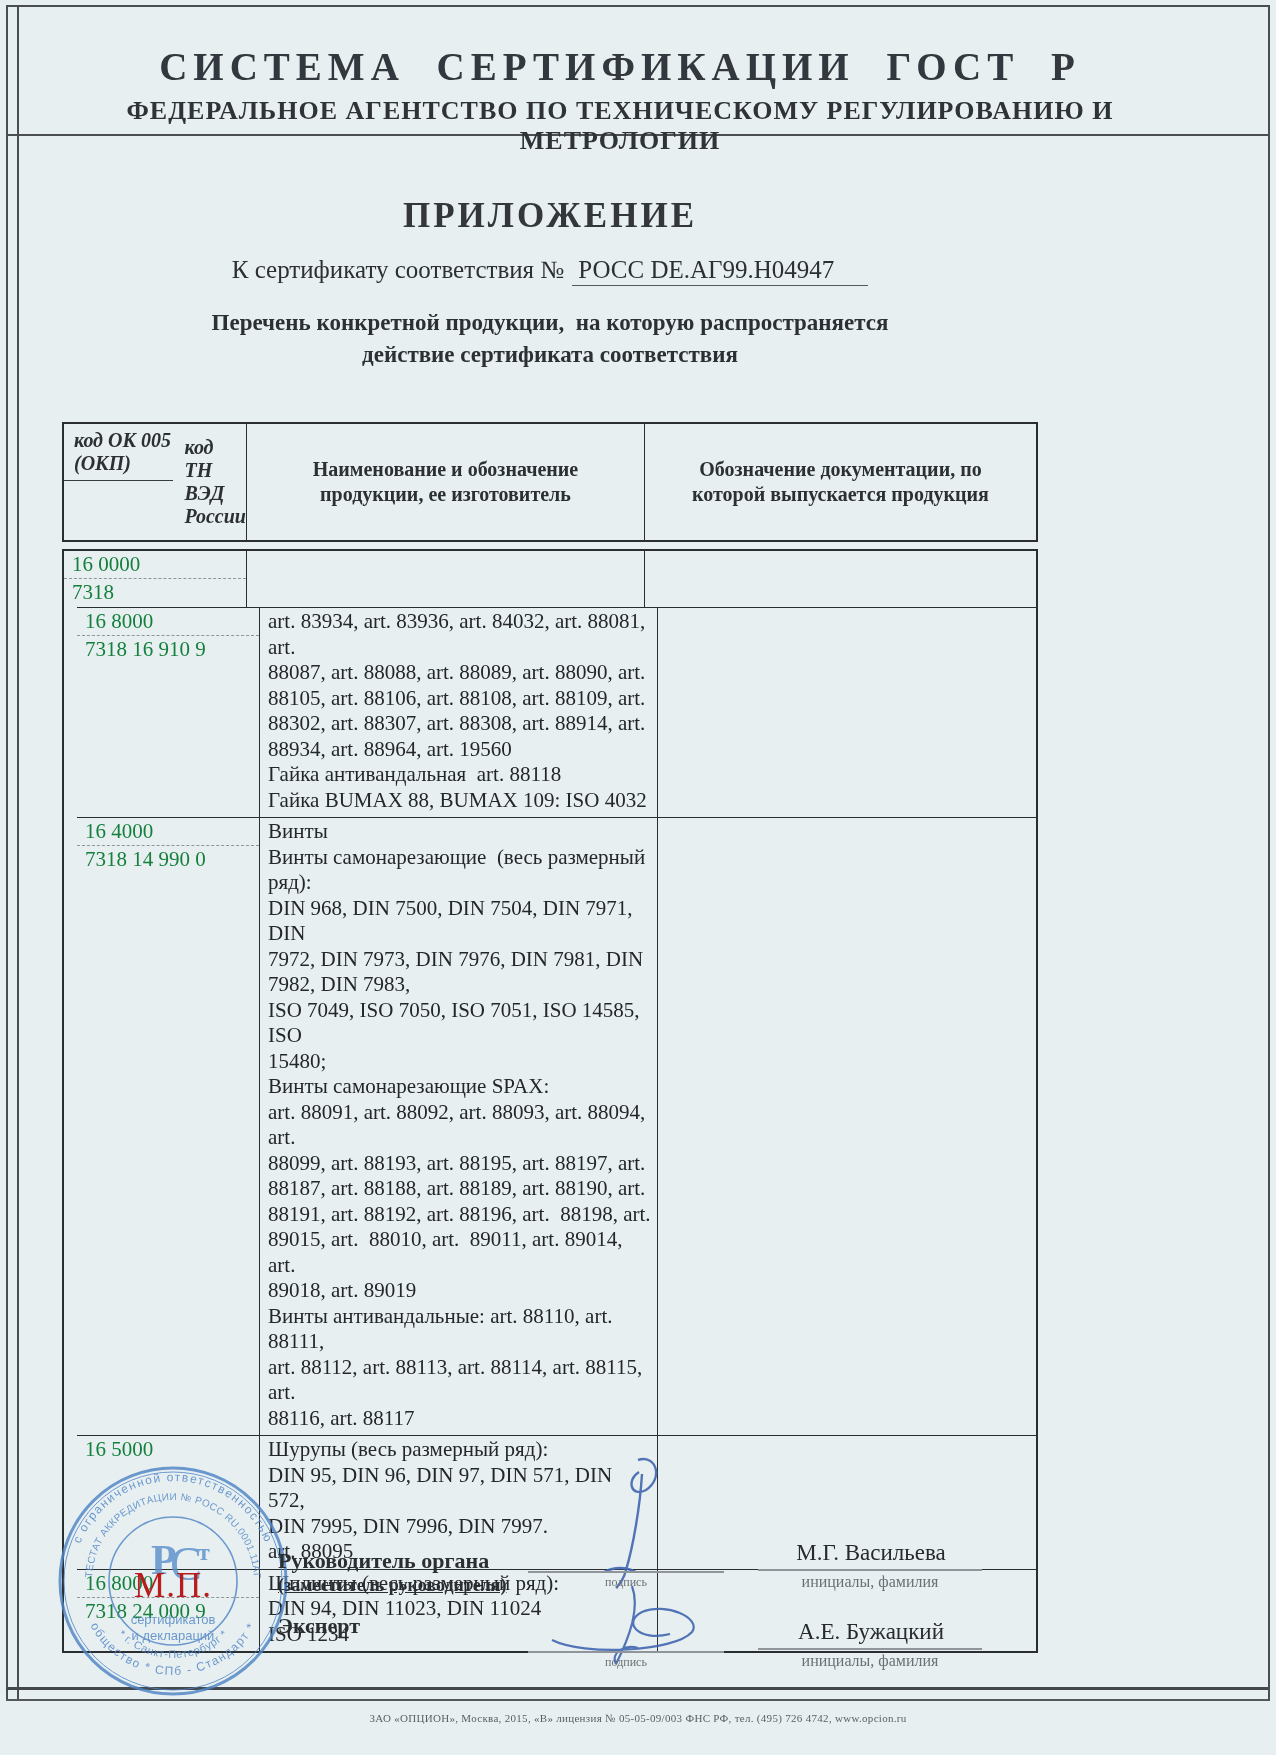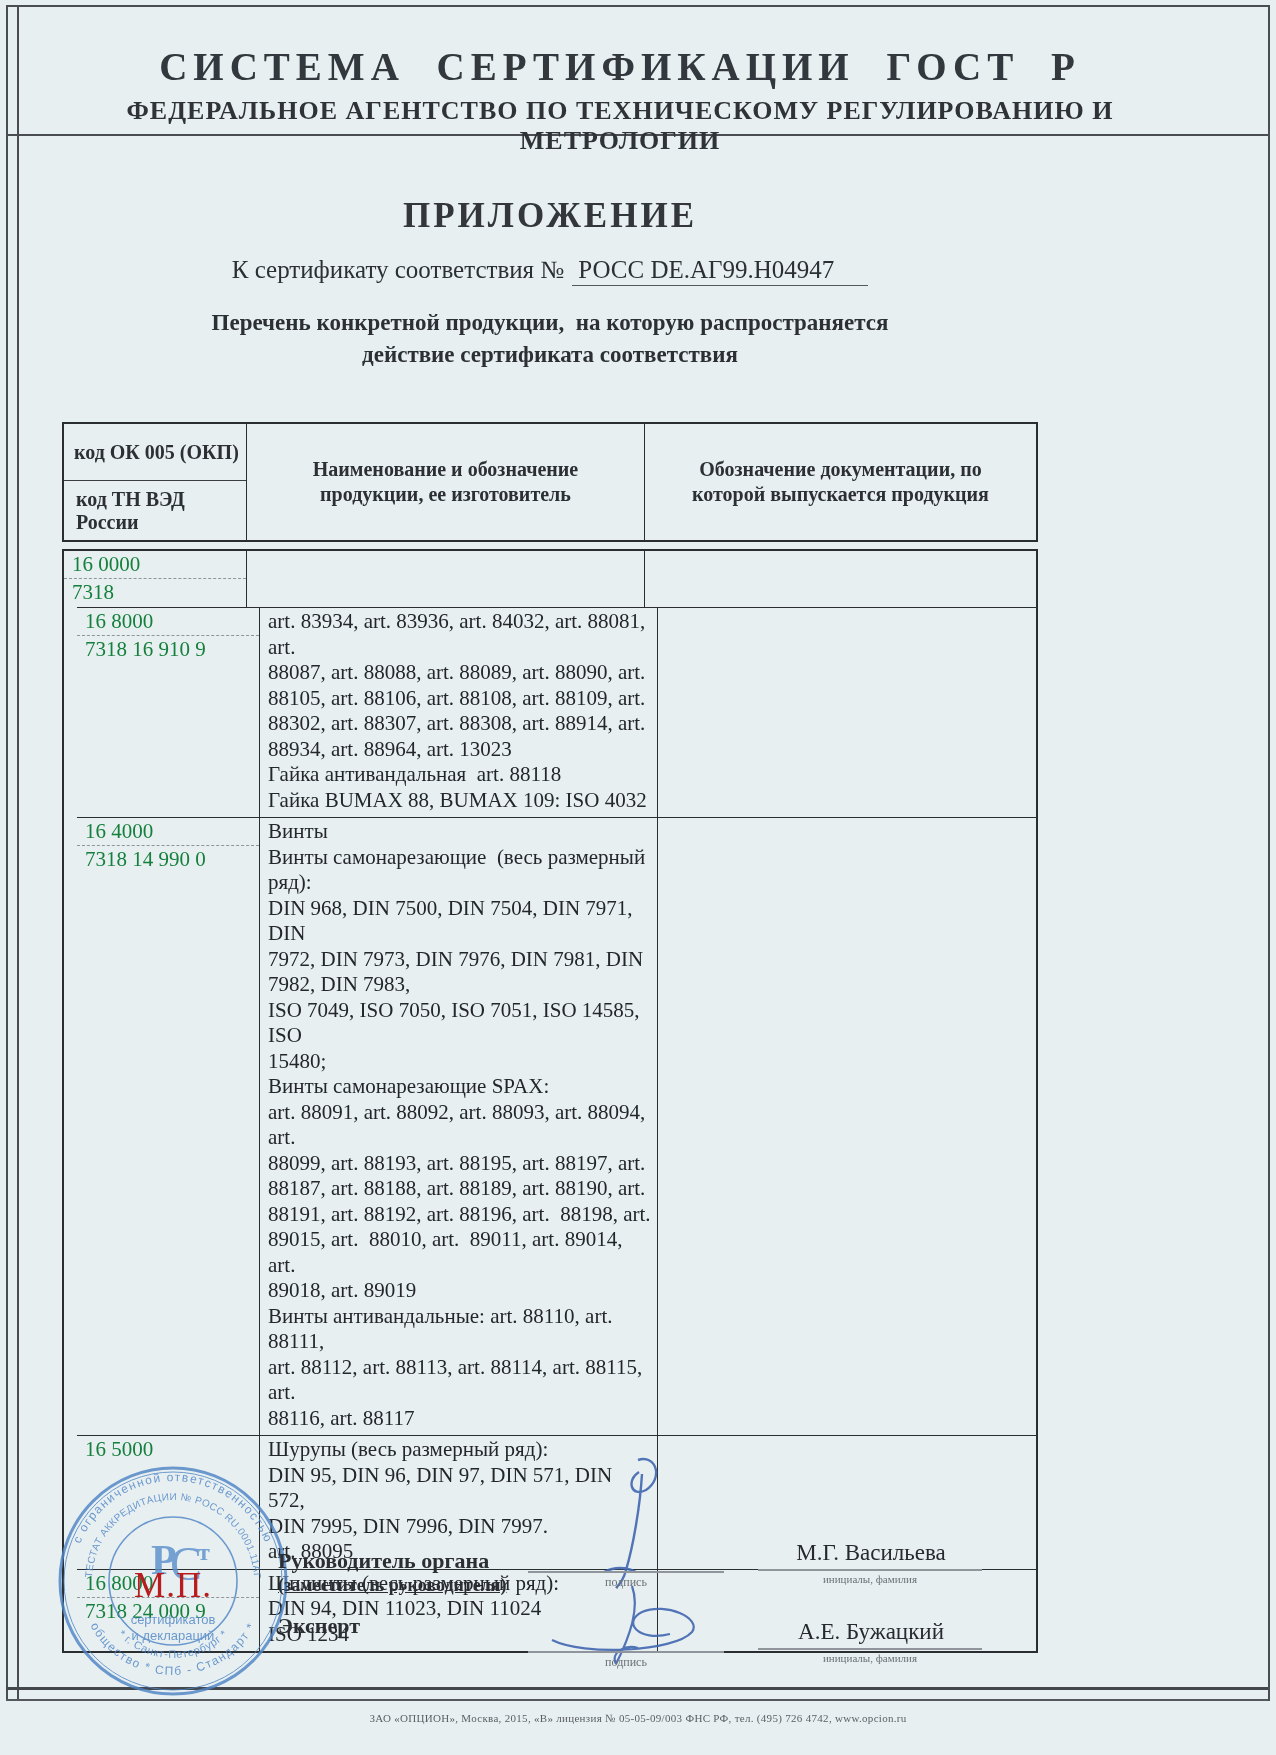--- a/index.html
+++ b/index.html
@@ -38,21 +38,21 @@
   .purpose1{position:absolute; left:62px; top:310px; width:976px; text-align:center;
     font-size:23px; font-weight:bold; color:#2c3034; white-space:pre-wrap;}
   .purpose2{position:absolute; left:62px; top:342px; width:976px; text-align:center;
     font-size:23px; font-weight:bold; color:#2c3034;}
 
   
   .table-wrap{position:absolute; left:62px; top:422px; width:976px;}
   .thead{border:2px solid #2b2e31; height:116px; display:grid; grid-template-columns:183px 398px 1fr; background:transparent;}
   .thead .hc{border-right:1.5px solid #2b2e31;}
   .thead .hc:last-child{border-right:none;}
-  .h-okp{display:flex; flex-direction:column;}
+  .h-okp{display:flex; flex-direction:row;font-style:italic;}
   .h-okp-top{height:56px; display:flex; align-items:center; padding-left:10px;
     border-bottom:1.5px solid #3a3e42; font-size:20px; font-weight:bold; color:#2c3034;}
   .h-okp-bot{flex:1; display:flex; align-items:center; padding-left:12px; font-size:20px; font-weight:bold; color:#2c3034;}
   .h-center{display:flex; align-items:center; justify-content:center; text-align:center;
     font-size:20px; font-weight:bold; color:#2c3034; line-height:25px;}
   .h-name{padding:0 52px;}
   .h-doc{padding:0 22px;}
 
   .tbody{margin-top:7px; border:2px solid #2b2e31;}
   .trow{display:grid; grid-template-columns:183px 398px 1fr;}
@@ -71,21 +71,21 @@
   .role2{position:absolute; left:278px; top:1613px; font-size:22px; font-weight:bold; color:#2b2e32;}
   .sigline{position:absolute; height:1.5px; background:#8f959a;}
   .sigline1{left:528px; top:1571px; width:196px;}
   .sigline2{left:528px; top:1651px; width:196px;}
   .sigcap{position:absolute; left:528px; width:196px; text-align:center; font-size:12px; color:#6a7075;}
   .sigcap1{top:1575px;} .sigcap2{top:1655px;}
   .name{position:absolute; left:766px; width:210px; text-align:center; font-size:23px; color:#26292d;}
   .name1{top:1540px;} .name2{top:1619px;}
   .nameline{position:absolute; left:758px; width:224px; height:1.5px; background:#8f959a;}
   .nameline1{top:1569px;} .nameline2{top:1648px;}
-  .namecap{position:absolute; left:758px; width:224px; text-align:center; font-size:11px; color:#6a7075;}
+  .namecap{position:absolute; left:758px; width:224px; text-align:center; font-size:16px; color:#6a7075;}
   .namecap1{top:1573px;} .namecap2{top:1652px;}
 
   
   .stamp{position:absolute; left:56px; top:1464px; width:234px; height:234px; opacity:.82;}
   .mp{position:absolute; left:118px; top:1566px; width:110px; text-align:center;
     font-size:35px; color:#b91c1c; letter-spacing:1px;}
   .sig-svg{position:absolute;}
   .sig1{left:576px; top:1452px;}
   .sig2{left:534px; top:1582px;}
 
@@ -138,21 +138,21 @@
       <div class="trow">
         <div class="c-okp">
           <div class="code-top">16 8000</div>
           <div class="code-bot">7318 16 910 9</div>
         </div>
         <div class="c-name">
             <div class="tline">art. 83934, art. 83936, art. 84032, art. 88081, art.</div>
             <div class="tline">88087, art. 88088, art. 88089, art. 88090, art.</div>
             <div class="tline">88105, art. 88106, art. 88108, art. 88109, art.</div>
             <div class="tline">88302, art. 88307, art. 88308, art. 88914, art.</div>
-            <div class="tline">88934, art. 88964, art. 13023</div>
+            <div class="tline">88934, art. 88964, art. 19560</div>
             <div class="tline">Гайка антивандальная  art. 88118</div>
             <div class="tline">Гайка BUMAX 88, BUMAX 109: ISO 4032</div>
           </div>
         <div class="c-doc"></div>
       </div>
 
       <div class="trow">
         <div class="c-okp">
           <div class="code-top">16 4000</div>
           <div class="code-bot">7318 14 990 0</div>

